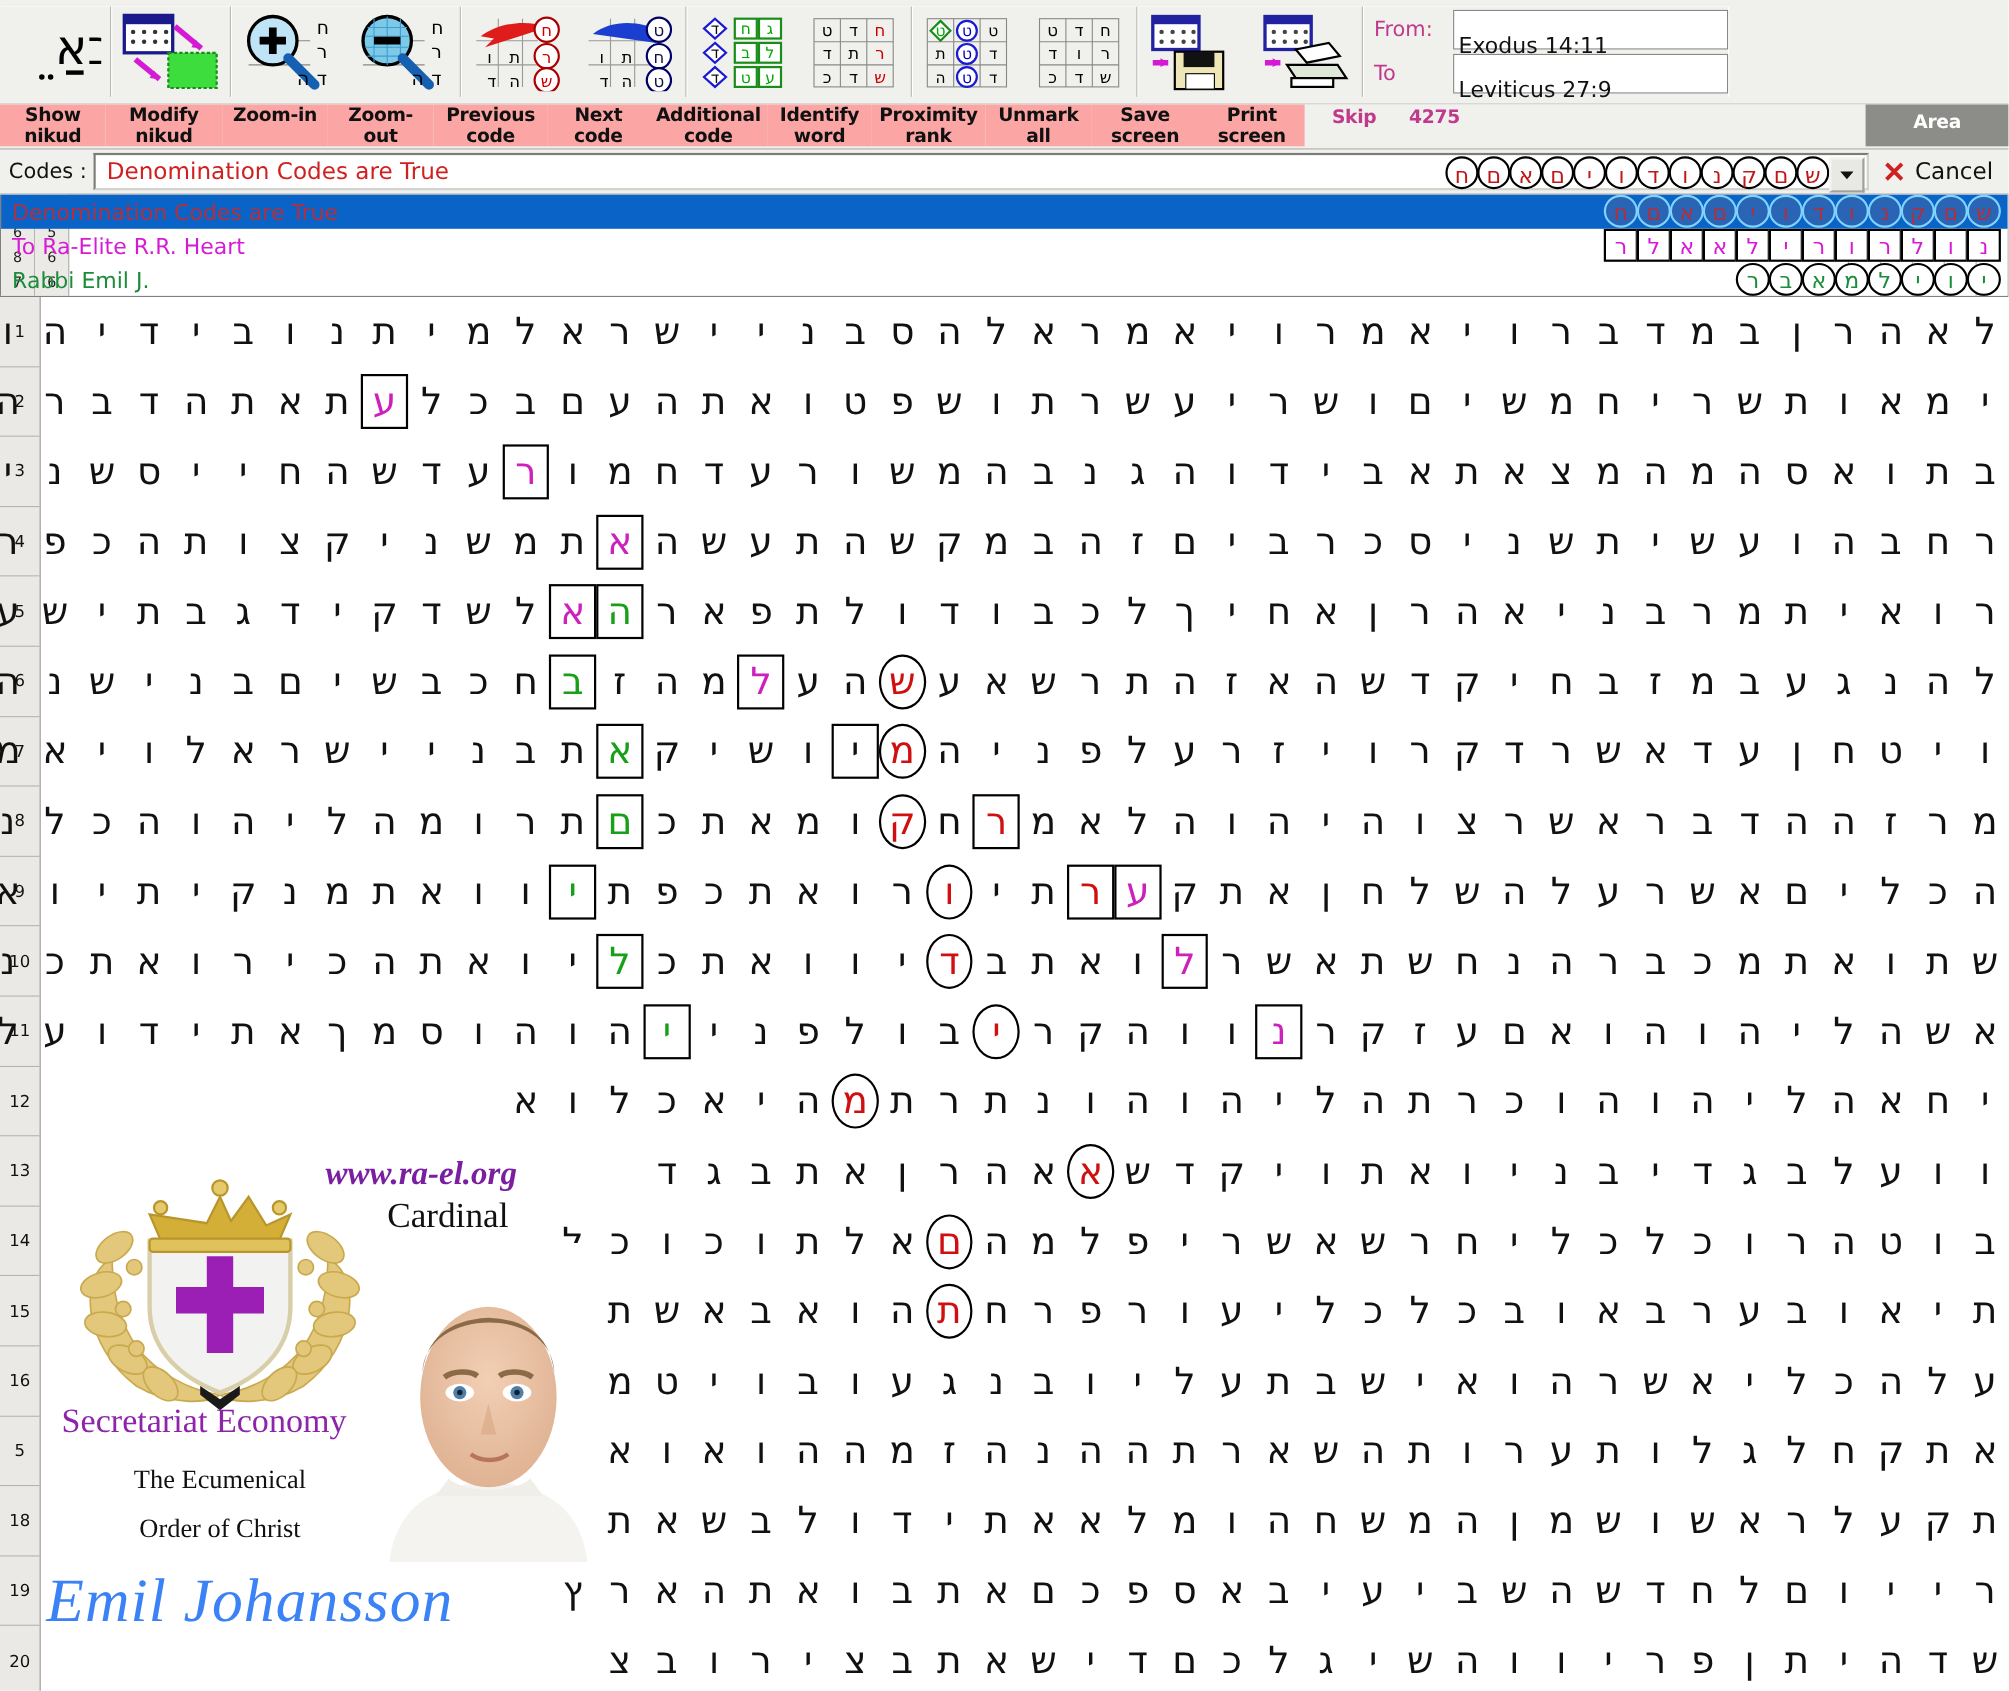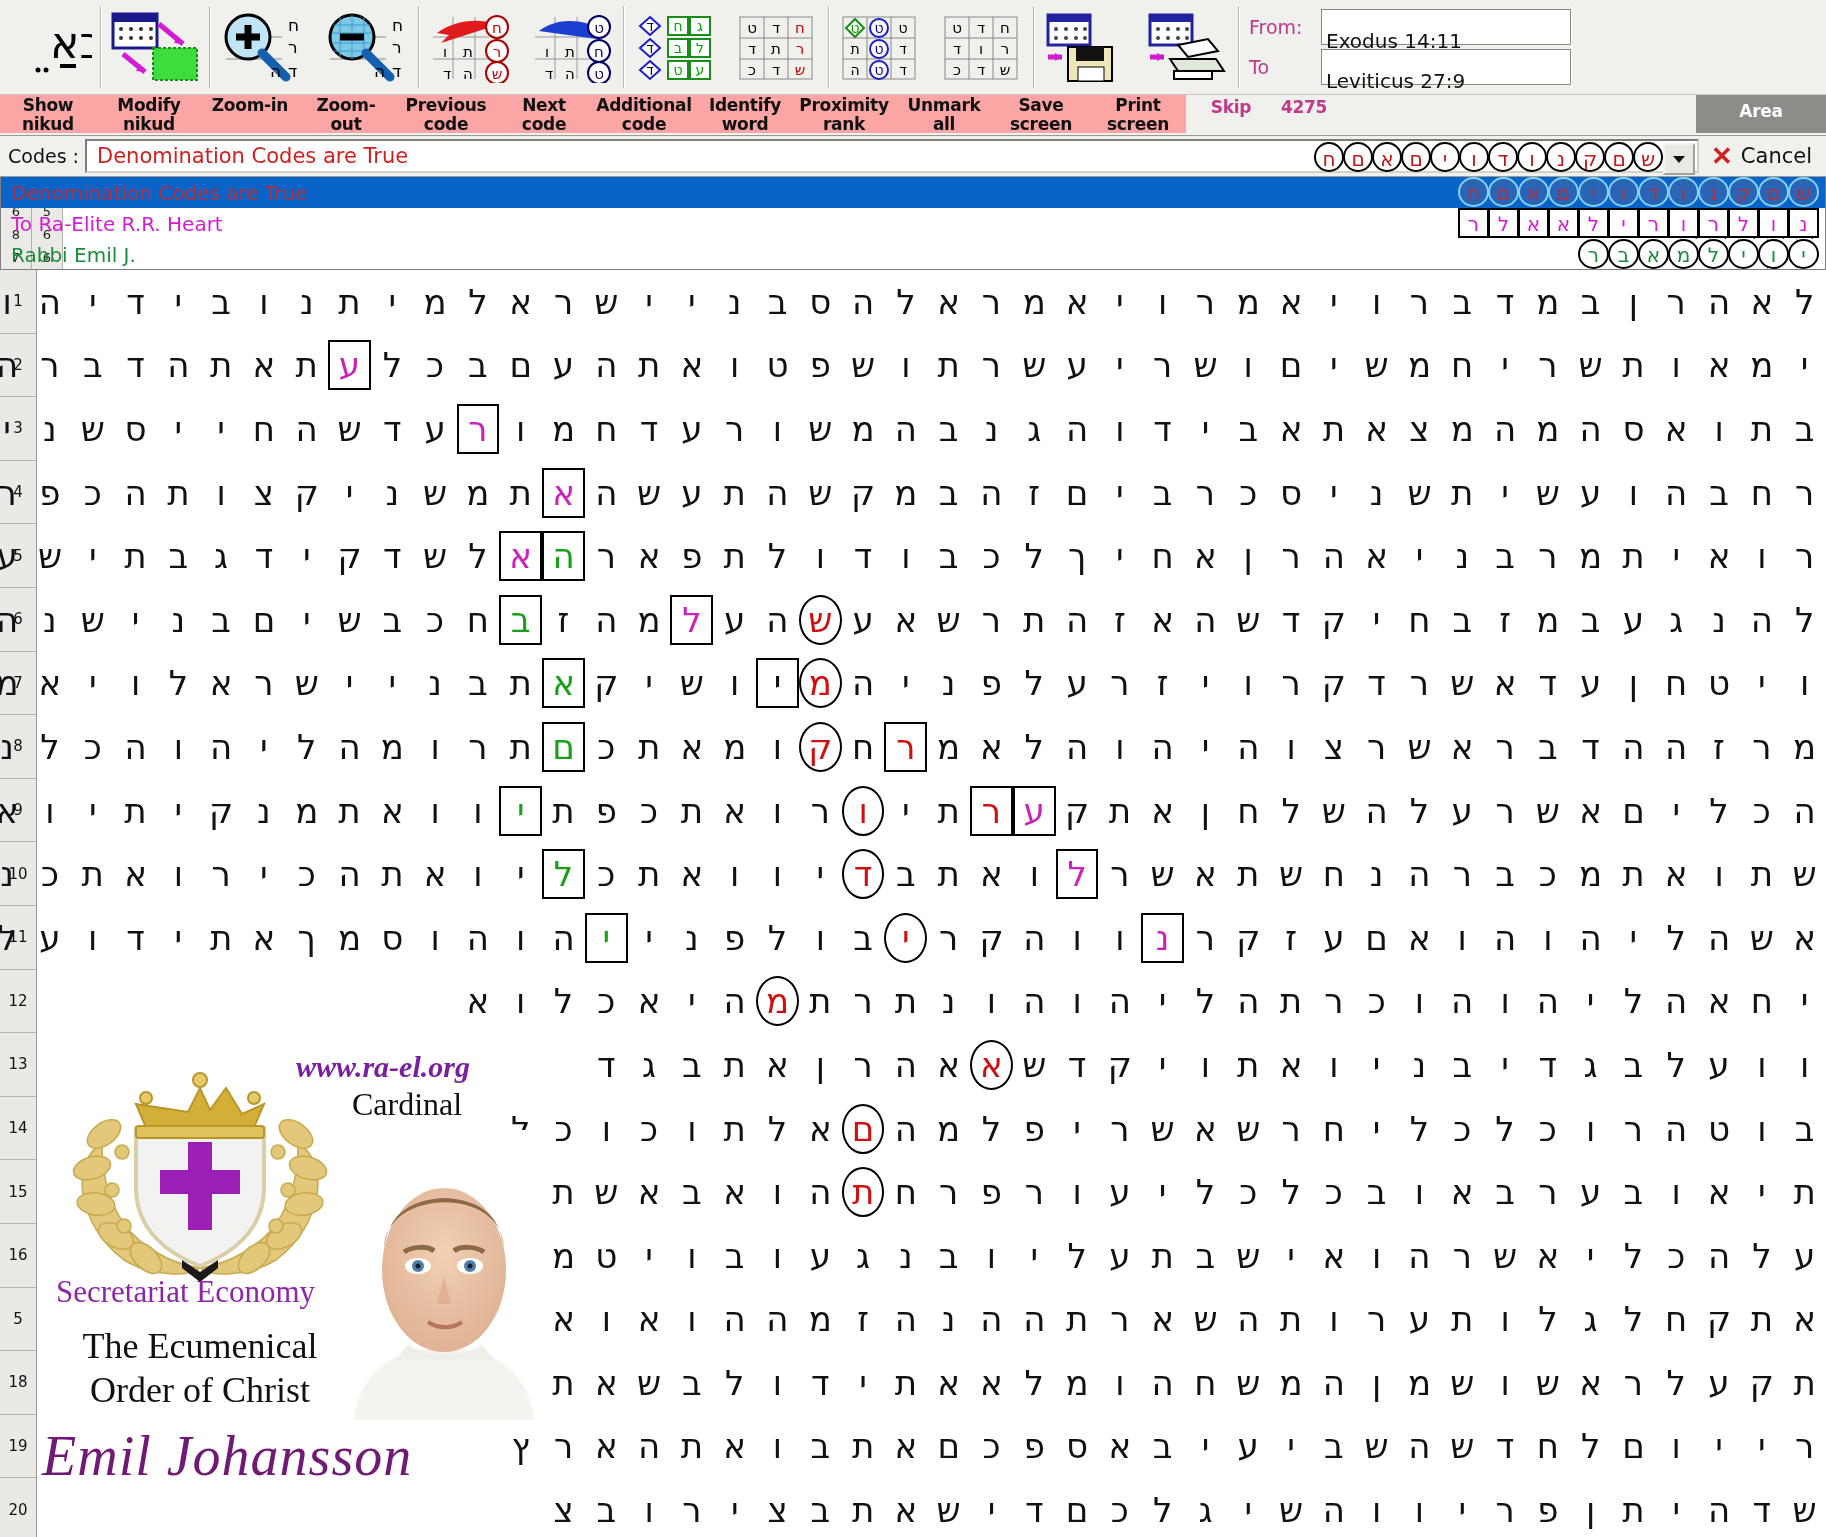--- a/index.html
+++ b/index.html
@@ -191,27 +191,27 @@
   .brand-cardinal{
     position:absolute;left:318px;top:44px;
     font-family:"Liberation Serif", serif;font-size:32px;color:#111;
   }
   .brand-sec{
     position:absolute;left:22px;top:232px;
     font-family:"Liberation Serif", serif;font-size:31px;color:#8e24aa;
   }
   .brand-order{
     position:absolute;left:16px;top:282px;
-    font-family:"Liberation Serif", serif;font-size:36px;color:#111;
+    font-family:"Liberation Serif", serif;font-size:24px;color:#111;
     line-height:44px;text-align:center;width:300px;
   }
   .brand-name{
     position:absolute;left:8px;top:382px;
     font-family:"Liberation Serif", serif;font-style:italic;font-size:56px;
-    color:#701a75;letter-spacing:1px;
+    color:#3b82f6;letter-spacing:1px;
   }
   .crest{position:absolute;left:28px;top:22px;width:276px;height:220px;}
   .portrait{
     position:absolute;left:310px;top:88px;width:200px;height:290px;
     overflow:hidden;
   }
 
   
   .fromto{
     display:flex;flex-direction:column;justify-content:center;

